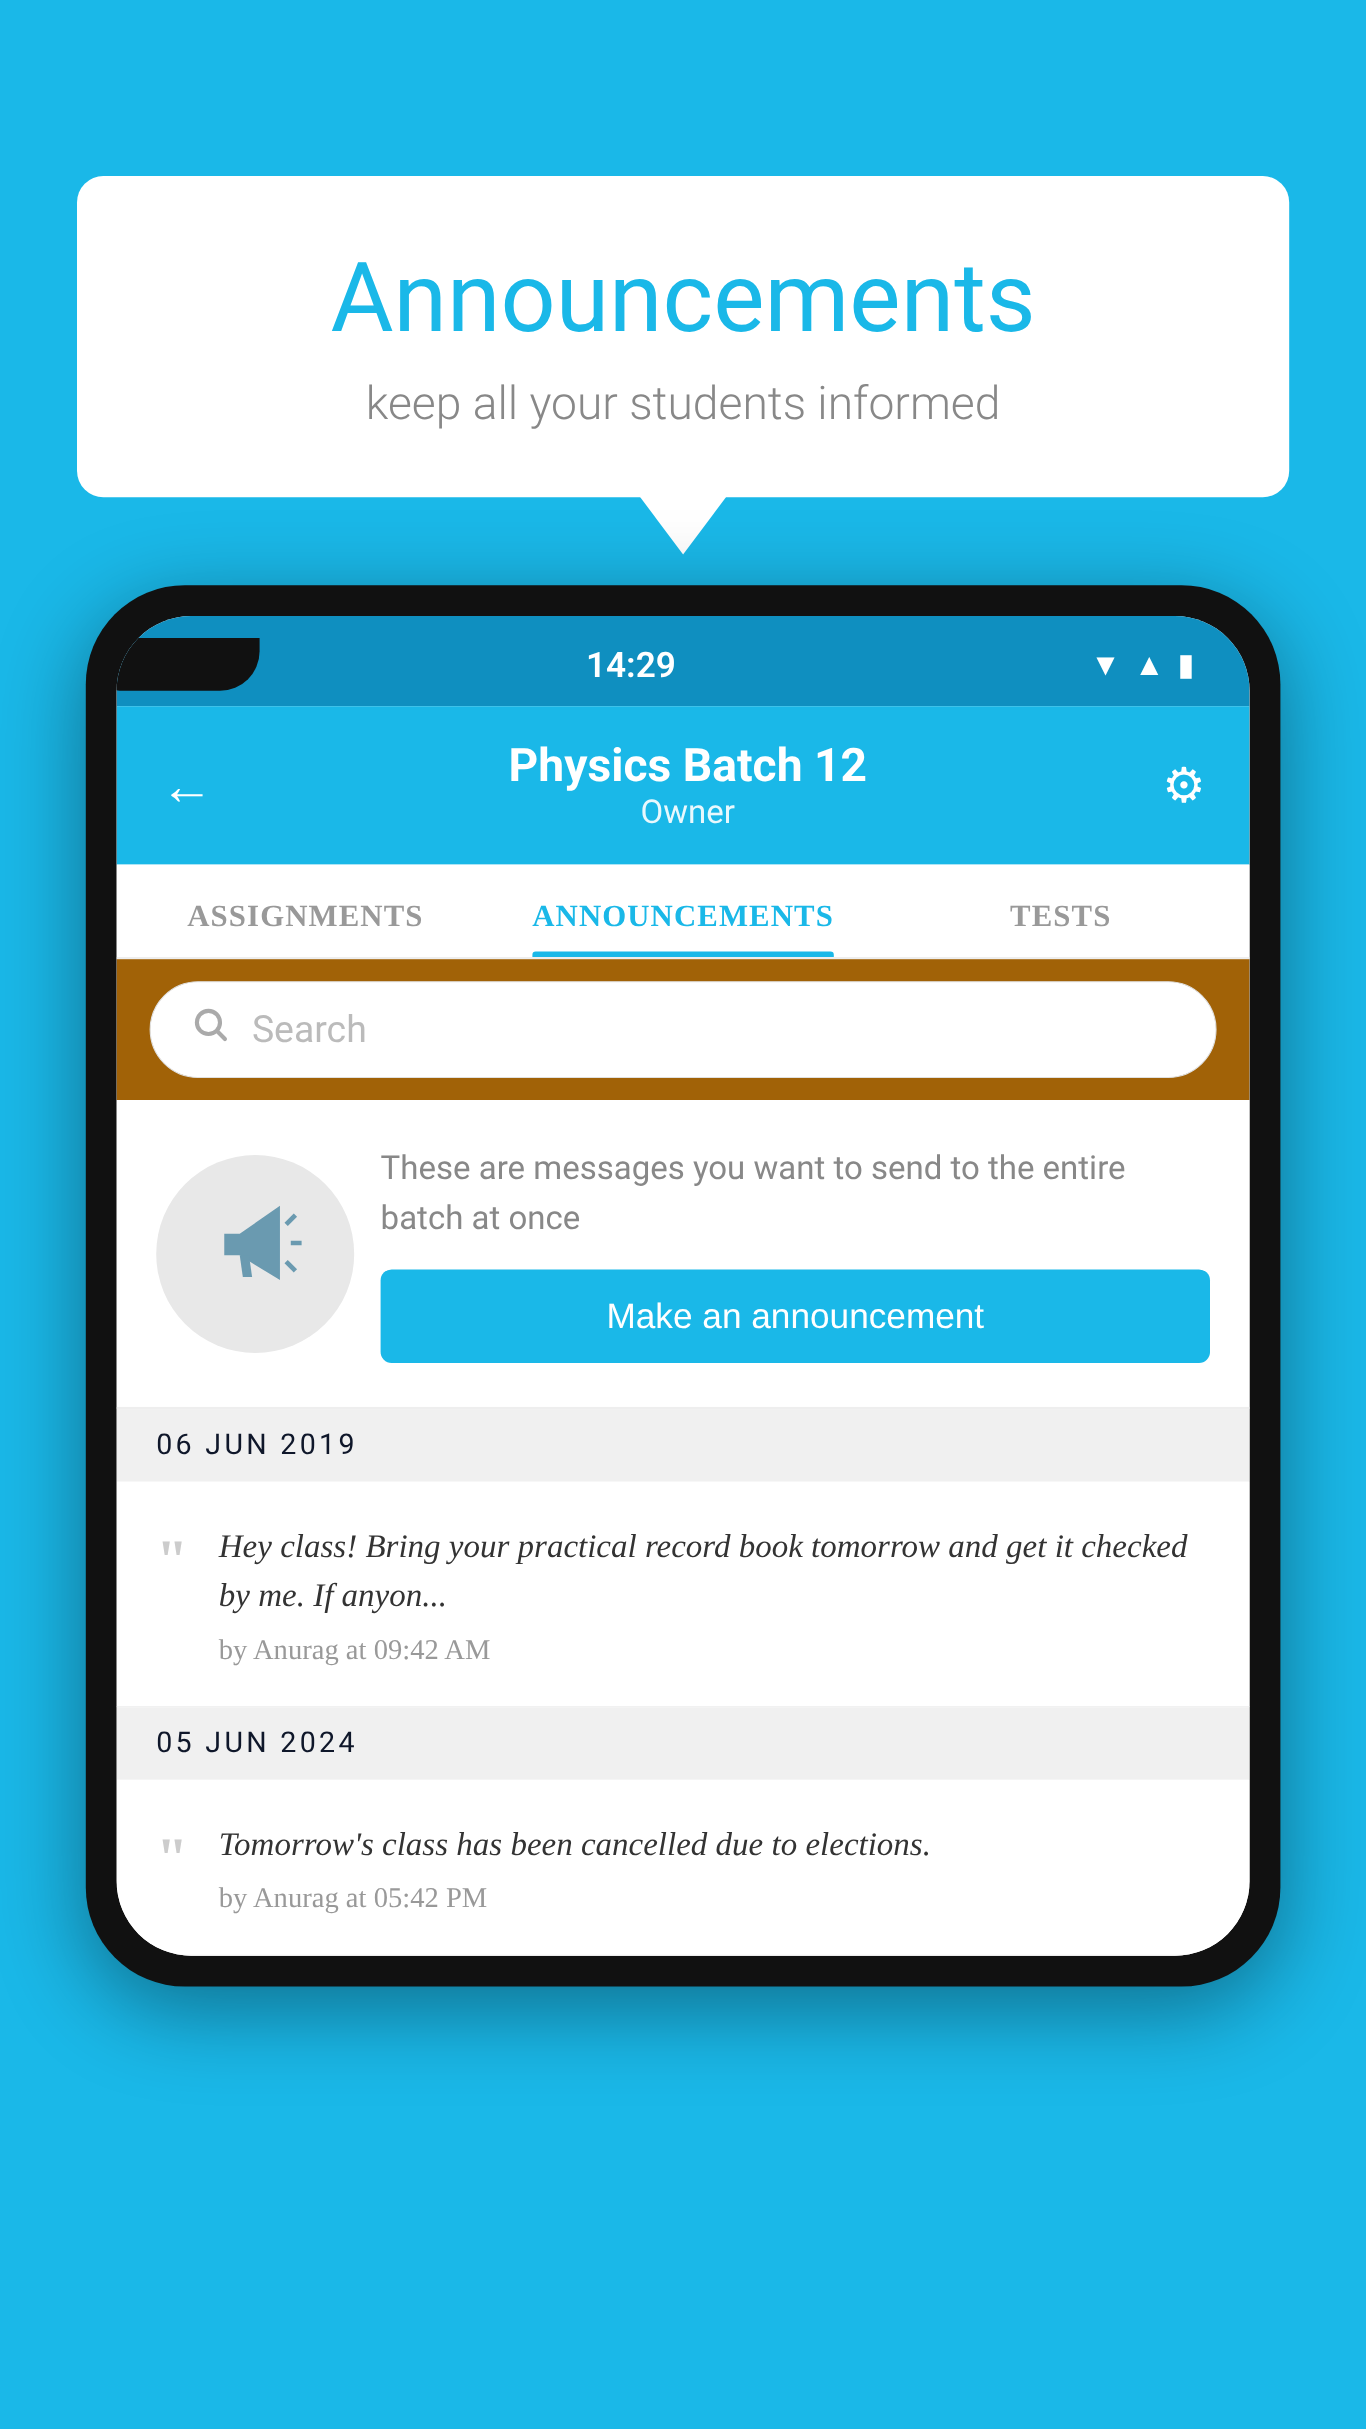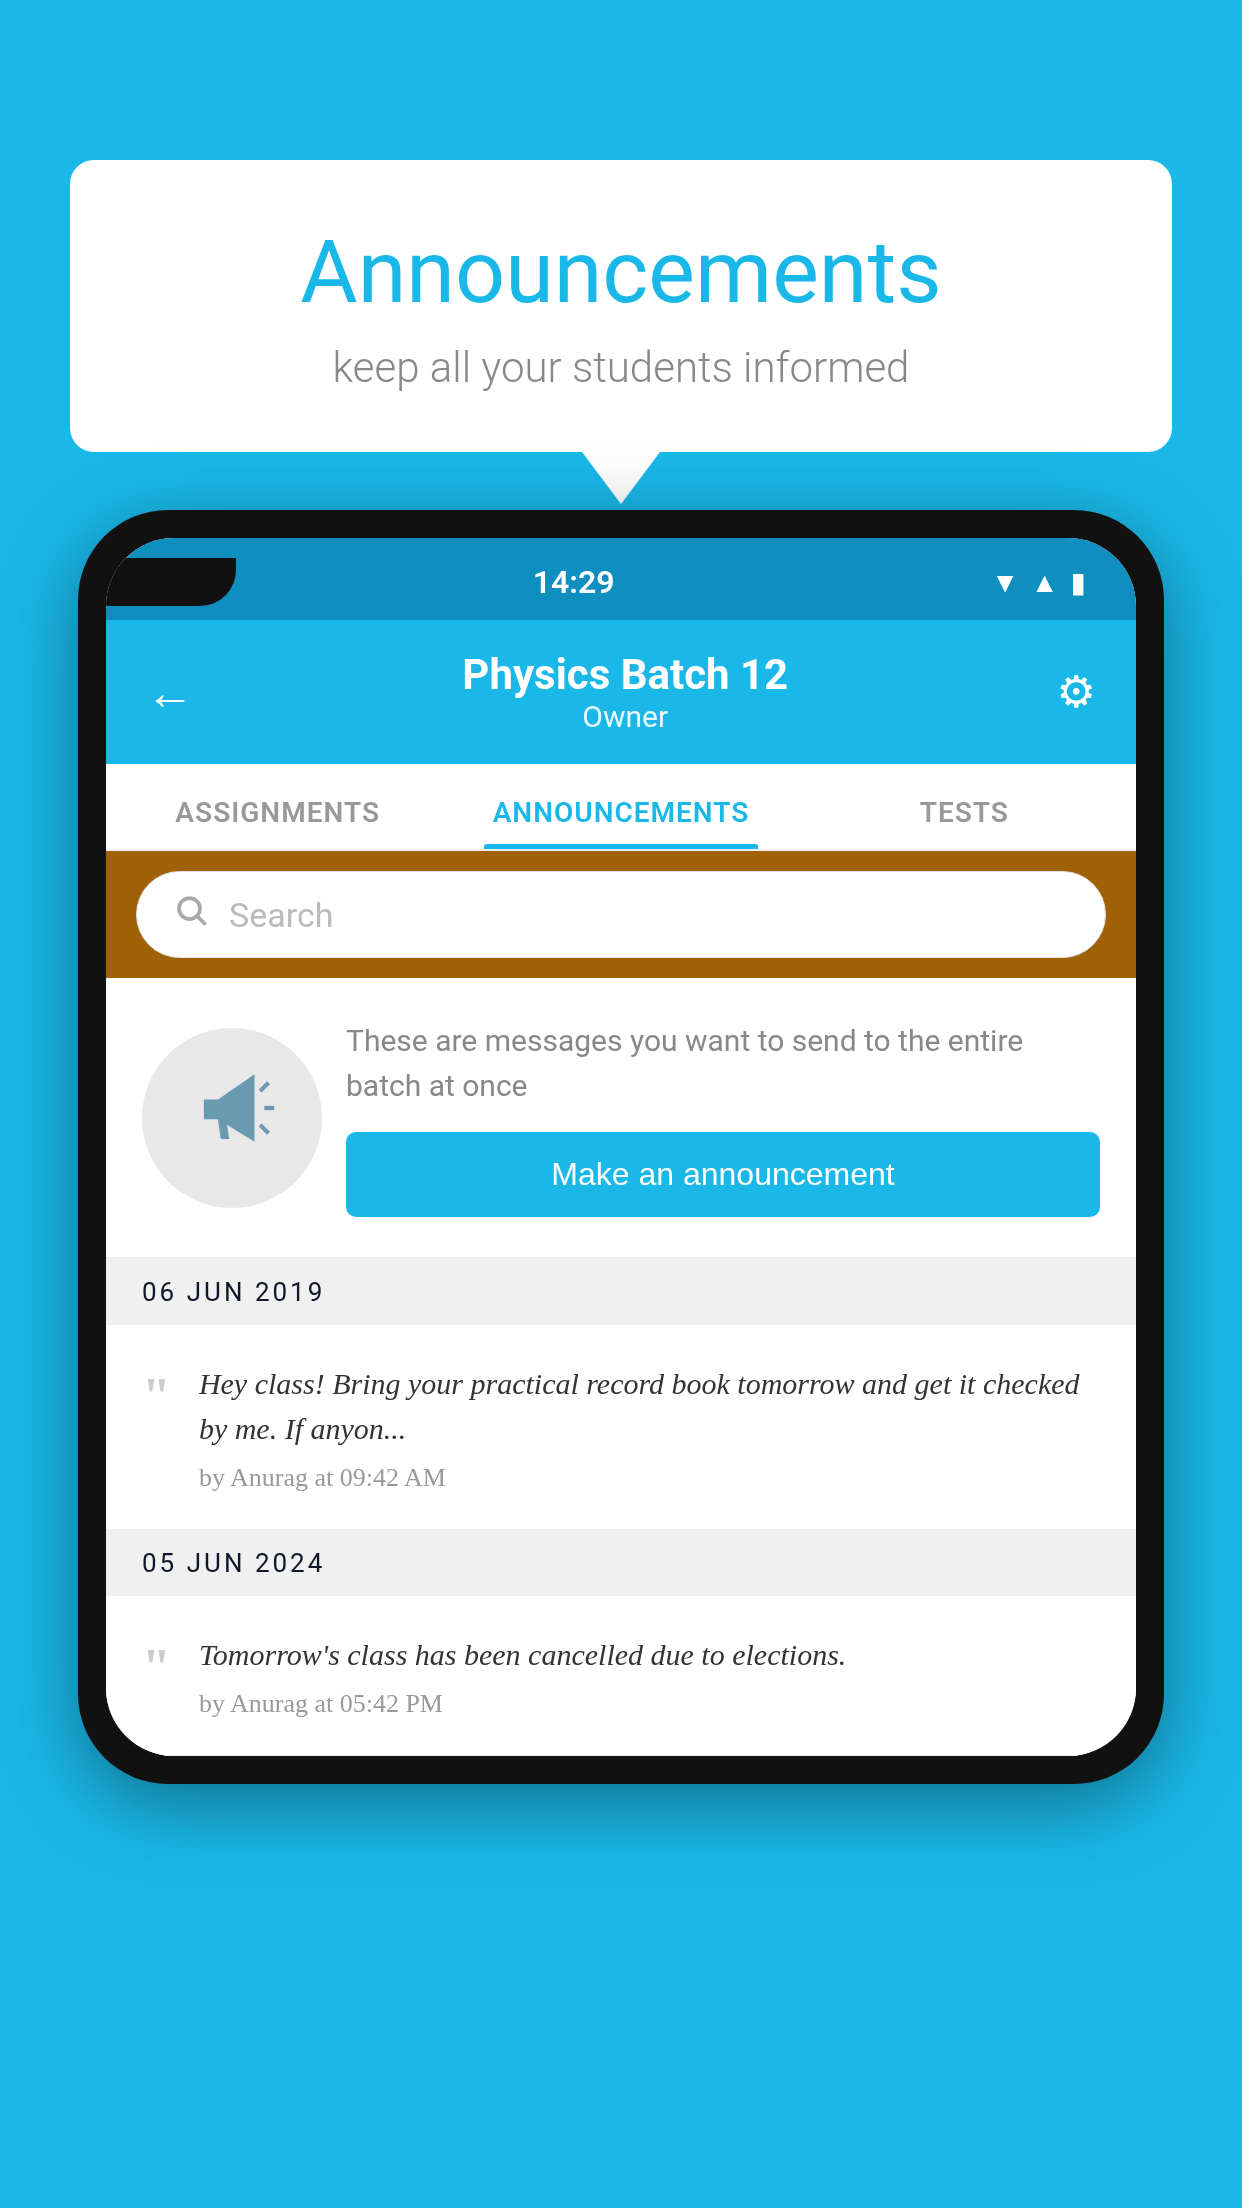--- a/index.html
+++ b/index.html
@@ -51,21 +51,21 @@
 
     .speech-bubble-subtitle {
       font-size: 42px;
       color: #888;
       font-weight: 300;
     }
 
     
     .phone-wrapper {
       position: absolute;
-      top: 510px;
+      top: 532px;
       left: 78px;
       right: 78px;
     }
 
     .phone-outer {
       background: #111;
       border-radius: 90px;
       padding: 28px;
       box-shadow: 0 20px 80px rgba(0,0,0,0.4);
       position: relative;
@@ -149,20 +149,21 @@
     .app-bar-gear {
       color: white;
       font-size: 44px;
     }
 
     
     .tabs-container {
       background: white;
       display: flex;
       border-bottom: 2px solid #eee;
+      font-family: Liberation Serif, serif;
     }
 
     .tab-item {
       flex: 1;
       text-align: center;
       padding: 32px 10px 20px;
       font-size: 28px;
       font-weight: 600;
       color: #999;
       letter-spacing: 1px;

